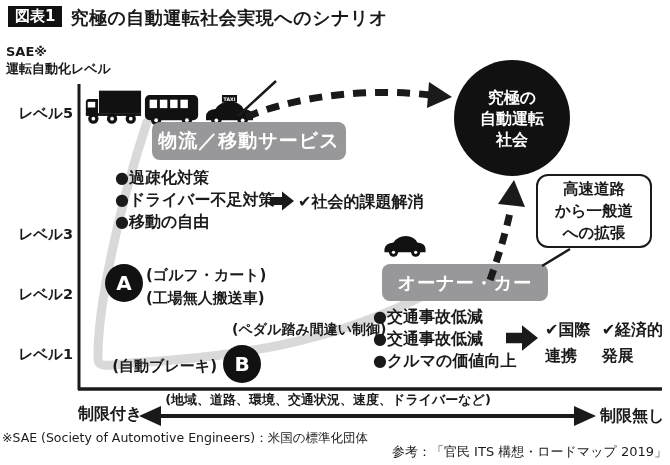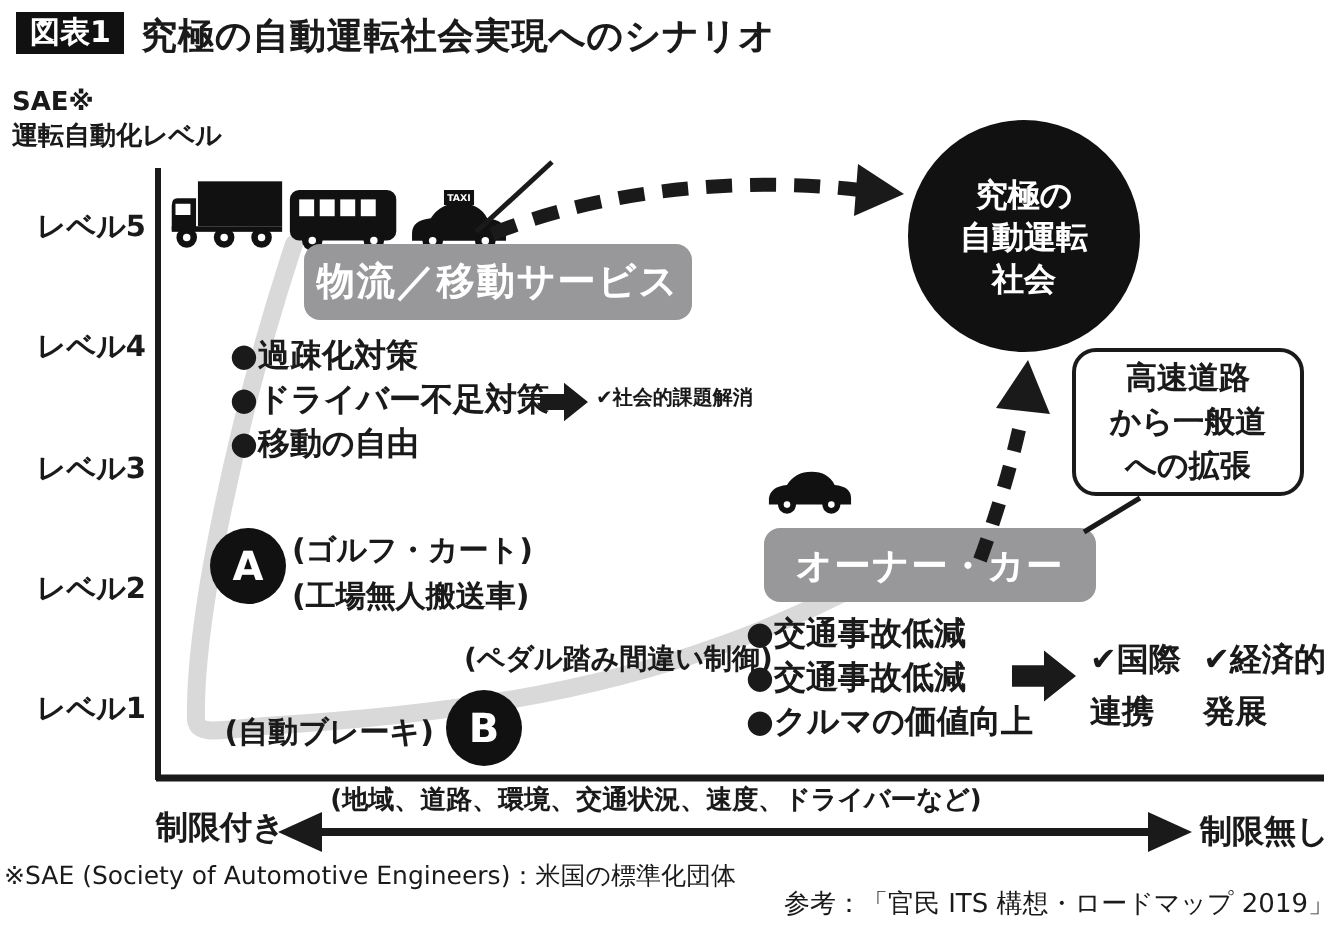--- a/index.html
+++ b/index.html
@@ -28,21 +28,21 @@
         font-size:16px;line-height:21px;text-align:center;}
   
   .graybox{background:#98989a;color:#fff;border-radius:8px;
            display:flex;align-items:center;justify-content:center;}
   .gb-log{left:116px;top:122px;width:194px;height:38px;font-size:19px;letter-spacing:1px;margin-left:36px;}
   .gb-own{left:382px;top:264px;width:166px;height:37px;font-size:18px;letter-spacing:1px;}
   
   .bullets{display:flex;flex-direction:column;font-size:16px;}
   .bul-log{left:115px;top:167px;line-height:22px;}
   .bul-own{left:373px;top:306px;line-height:22px;}
-  .outcome{font-size:10px;}
+  .outcome{font-size:16px;}
   .outcol{left:545px;top:317px;display:flex;flex-direction:row;line-height:26px;font-size:16px;}
   
   .pt{width:38px;height:38px;border-radius:50%;background:#111;color:#fff;
       display:flex;align-items:center;justify-content:center;font-size:20px;}
   .notes-a{left:146px;top:264px;font-size:15px;line-height:23px;}
   .note-pedal{left:232px;top:321px;font-size:14px;}
   .note-brake{left:103px;top:357px;width:114px;text-align:right;font-size:15px;}
   
   .xlab-l{left:78px;top:404px;font-size:16px;}
   .xlab-r{left:600px;top:406px;font-size:16px;}
@@ -68,21 +68,20 @@
   <div class="hdr">
     <span class="tag">図表1</span>
     <span class="ttl">究極の自動運転社会実現へのシナリオ</span>
   </div>
 
   <div class="abs yaxis-title">
     <div>SAE※</div>
     <div>運転自動化レベル</div>
   </div>
   <div class="abs lvl" style="left:3px;top:104px;">レベル5</div>
-  <div class="abs lvl" style="left:3px;top:164px;">レベル4</div>
   <div class="abs lvl" style="left:3px;top:225px;">レベル3</div>
   <div class="abs lvl" style="left:3px;top:285px;">レベル2</div>
   <div class="abs lvl" style="left:3px;top:345px;">レベル1</div>
 
   <svg class="abs" style="left:84px;top:89px;" width="58" height="37" viewBox="0 0 62 38">
     <rect x="16" y="1" width="45" height="24" fill="#111"></rect>
     <path d="M15,10 H5 Q2,10 2,14 V27 H15 Z" fill="#111"></path>
     <rect x="4" y="13" width="8" height="6" fill="#fff"></rect>
     <rect x="2" y="25" width="59" height="3" fill="#111"></rect>
     <circle cx="10" cy="31" r="5.5" fill="#111"></circle>

